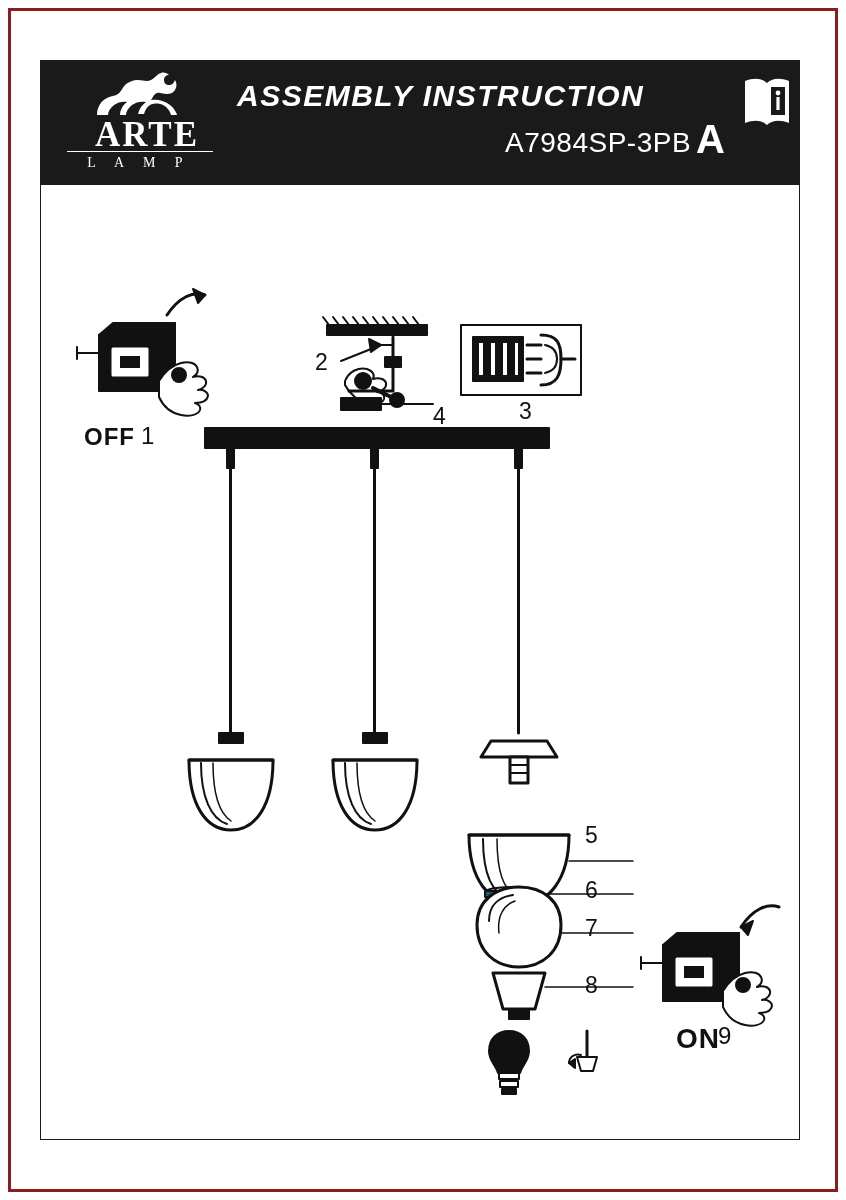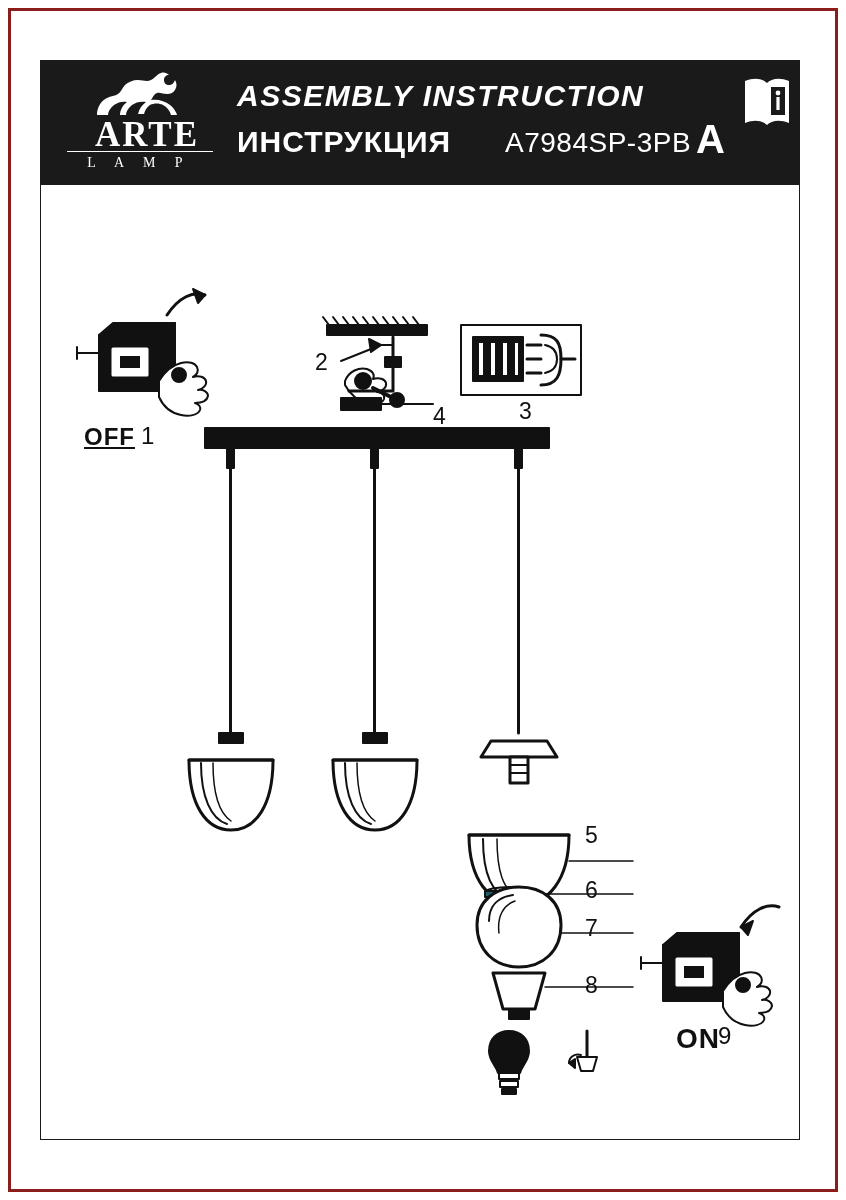--- a/index.html
+++ b/index.html
@@ -20,21 +20,21 @@
   .title-ru{position:absolute;left:196px;top:64px;font-size:30px;font-weight:bold;letter-spacing:1px;white-space:nowrap;}
   .model{position:absolute;left:464px;top:66px;font-size:28px;font-weight:normal;letter-spacing:0.5px;white-space:nowrap;}
   .letter-a{position:absolute;left:655px;top:56px;font-size:40px;font-weight:bold;}
   .book-icon{position:absolute;left:700px;top:14px;width:52px;height:54px;}
 
   
   .sheet{position:absolute;left:0;top:124px;width:100%;height:956px;}
   svg.art{position:absolute;left:0;top:0;width:760px;height:956px;}
 
   .lbl{position:absolute;font-family:"Liberation Sans",sans-serif;color:#111;}
-  .lbl-off{left:43px;top:238px;font-size:24px;font-weight:bold;letter-spacing:1px;text-decoration:underline;}
+  .lbl-off{left:43px;top:238px;font-size:24px;font-weight:bold;letter-spacing:1px;}
   .lbl-off-num{left:100px;top:237px;font-size:24px;}
   .lbl-on{left:635px;top:838px;font-size:28px;font-weight:bold;letter-spacing:1px;}
   .lbl-on-num{left:677px;top:837px;font-size:24px;}
   .n2{left:274px;top:164px;font-size:23px;}
   .n3{left:478px;top:213px;font-size:23px;}
   .n4{left:392px;top:218px;font-size:23px;}
   .n5{left:544px;top:637px;font-size:23px;}
   .n6{left:544px;top:692px;font-size:23px;}
   .n7{left:544px;top:730px;font-size:23px;}
   .n8{left:544px;top:787px;font-size:23px;}
@@ -52,21 +52,20 @@
       <svg class="griffin" viewBox="0 0 130 48">
         <path fill="#ffffff" d="M26 44 C26 36 30 30 36 27 C40 25 44 25 47 23 C50 21 51 17 54 14 C57 11 62 9 67 9 C72 9 76 11 80 9 C84 7 86 3 90 2 C93 1 96 2 98 4 C95 4 93 6 93 9 C93 12 95 14 98 14 C101 14 103 12 104 9 C106 12 106 16 104 19 C102 22 99 23 96 23 C92 23 89 21 86 22 C83 23 82 26 80 29 C87 28 94 30 99 34 C104 38 106 43 106 44 L100 44 C99 40 96 36 92 34 C88 32 83 32 79 34 C76 36 74 39 73 43 L67 43 C68 38 71 34 75 31 C70 30 65 31 61 34 C57 37 55 41 55 44 L49 44 C49 39 52 34 56 31 C52 30 47 31 43 34 C39 37 37 41 37 44 Z"></path>
         <circle fill="#1a1a1a" cx="96.5" cy="8.5" r="1.4"></circle>
       </svg>
       <div class="rule"></div>
       <div class="arte">ARTE</div>
       <div class="lampword">L A M P</div>
     </div>
 
     <div class="title-en">ASSEMBLY INSTRUCTION</div>
-    <div class="title-ru">ИНСТРУКЦИЯ</div>
     <div class="model">A7984SP-3PB</div>
     <div class="letter-a">A</div>
 
     <svg class="book-icon" viewBox="0 0 52 54">
       <path fill="#ffffff" d="M4 6 C14 2 22 4 26 8 L26 50 C22 46 14 44 4 48 Z"></path>
       <path fill="#ffffff" d="M48 6 C38 2 30 4 26 8 L26 50 C30 46 38 44 48 48 Z"></path>
       <rect x="30" y="12" width="14" height="28" fill="#1a1a1a"></rect>
       <circle cx="37" cy="18" r="2.4" fill="#ffffff"></circle>
       <rect x="35.4" y="22" width="3.2" height="13" fill="#ffffff"></rect>
     </svg>

